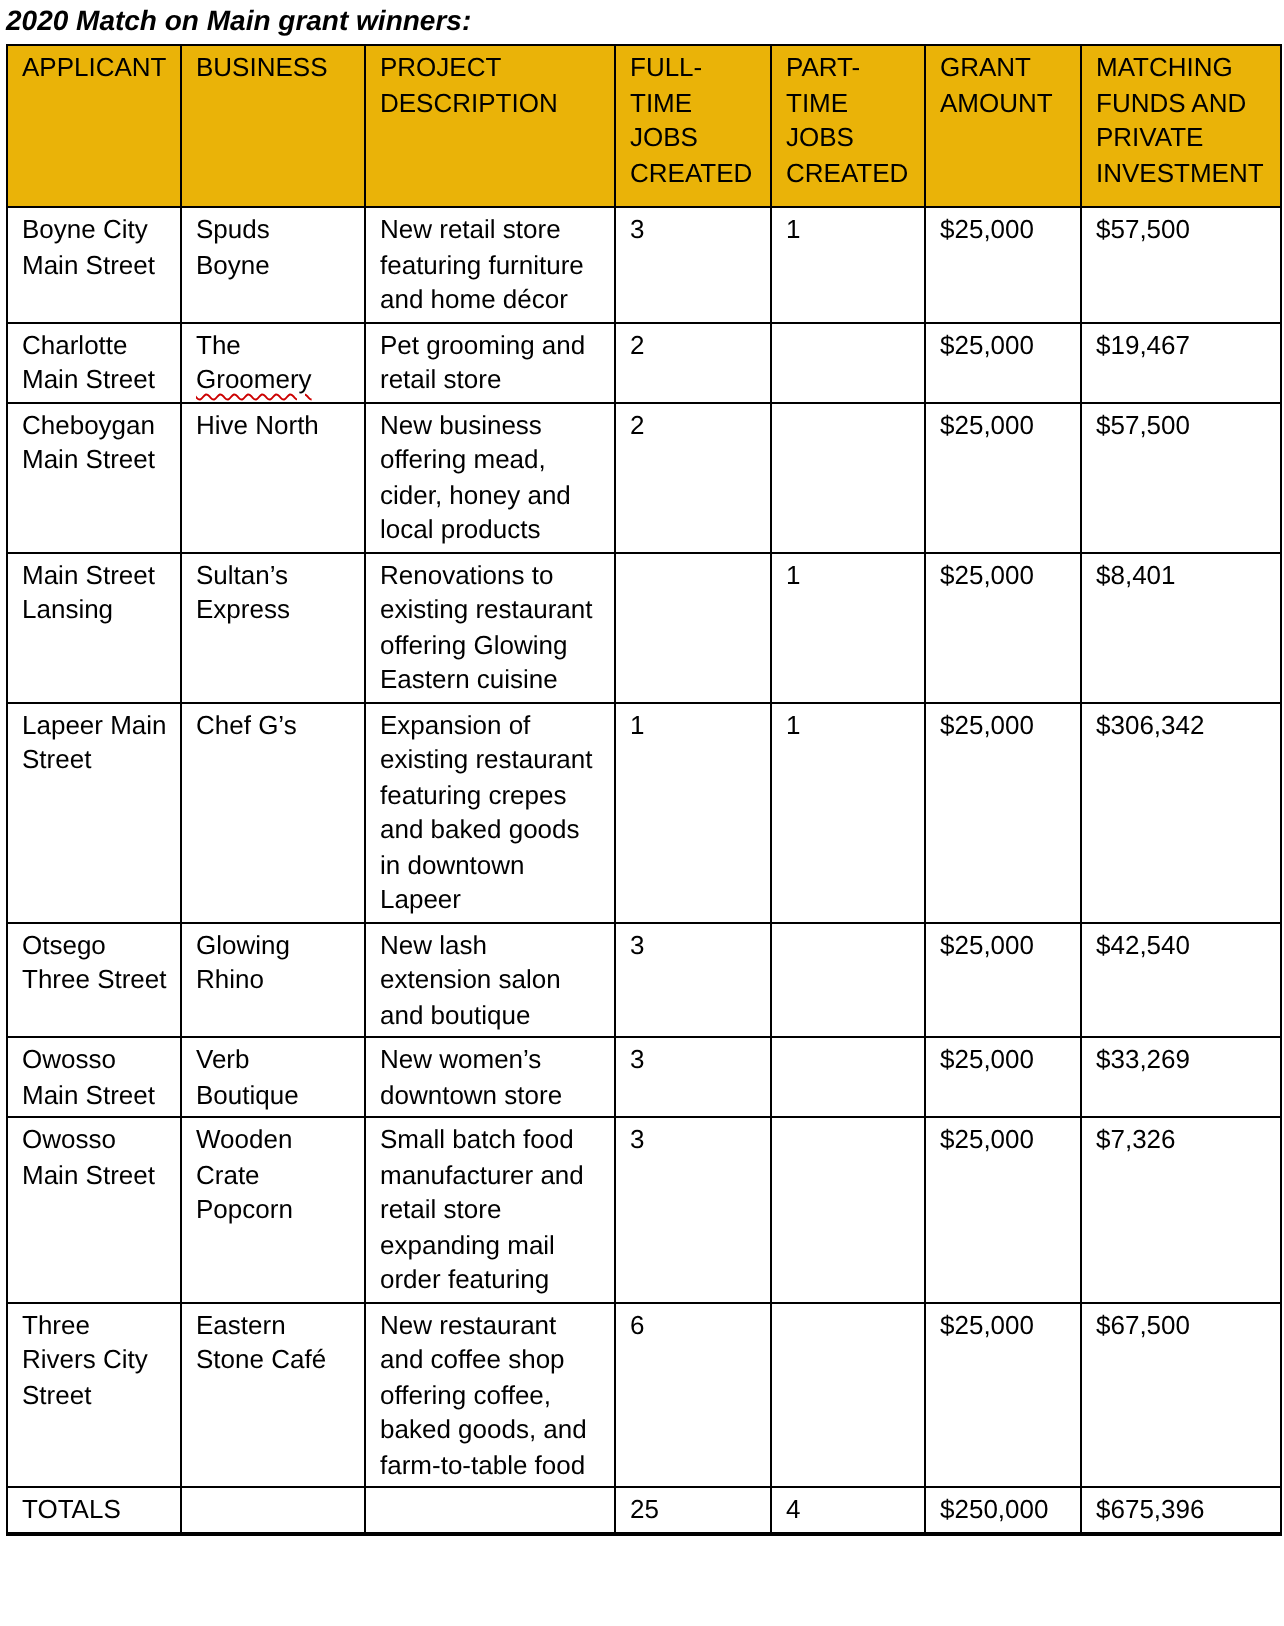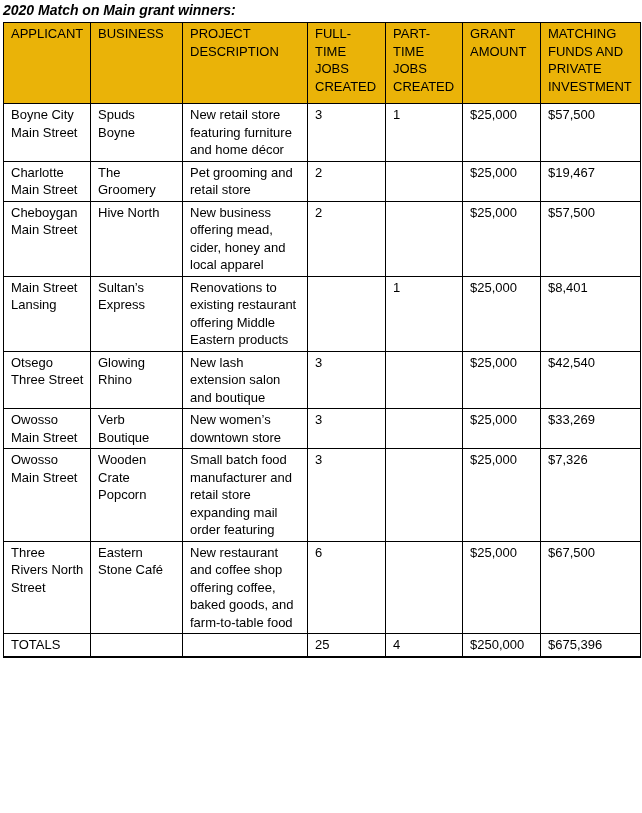--- a/index.html
+++ b/index.html
@@ -55,20 +55,21 @@
   .grant-table .col-4,
   .grant-table .col-5,
   .grant-table .col-6 { padding-right: 4px; }
 
   .grant-table tr[data-name="totals-row"] td {
     border-bottom-width: 2px;
     height: 17px;
   }
 
   .spell-error {
+    text-decoration: underline;
     text-decoration-style: wavy;
     text-decoration-color: #cc0000;
     text-decoration-thickness: 1px;
     text-underline-offset: 2px;
   }
 </style>
 </head>
 <body data-name="document-page">
 
 <h1 class="doc-title" data-name="page-title">2020 Match on Main grant winners:</h1>
@@ -109,34 +110,43 @@
         <td class="col-1" data-name="business-cell"><span data-name="business-text">The </span><span class="spell-error" data-name="misspelled-word">Groomery</span></td>
         <td class="col-2" data-name="description-cell">Pet grooming and retail store</td>
         <td class="col-3" data-name="full-time-jobs-cell">2</td>
         <td class="col-4" data-name="part-time-jobs-cell"></td>
         <td class="col-5" data-name="grant-amount-cell">$25,000</td>
         <td class="col-6" data-name="matching-funds-cell">$19,467</td>
       </tr>
       <tr data-name="table-row">
         <td class="col-0" data-name="applicant-cell">Cheboygan Main Street</td>
         <td class="col-1" data-name="business-cell">Hive North</td>
-        <td class="col-2" data-name="description-cell">New business offering mead, cider, honey and local apparel</td>
+        <td class="col-2" data-name="description-cell">New business offering mead, cider, honey and local products</td>
         <td class="col-3" data-name="full-time-jobs-cell">2</td>
         <td class="col-4" data-name="part-time-jobs-cell"></td>
         <td class="col-5" data-name="grant-amount-cell">$25,000</td>
         <td class="col-6" data-name="matching-funds-cell">$57,500</td>
       </tr>
       <tr data-name="table-row">
         <td class="col-0" data-name="applicant-cell">Main Street Lansing</td>
         <td class="col-1" data-name="business-cell">Sultan’s Express</td>
-        <td class="col-2" data-name="description-cell">Renovations to existing restaurant offering Middle Eastern products</td>
+        <td class="col-2" data-name="description-cell">Renovations to existing restaurant offering Glowing Eastern cuisine</td>
         <td class="col-3" data-name="full-time-jobs-cell"></td>
         <td class="col-4" data-name="part-time-jobs-cell">1</td>
         <td class="col-5" data-name="grant-amount-cell">$25,000</td>
         <td class="col-6" data-name="matching-funds-cell">$8,401</td>
+      </tr>
+      <tr data-name="table-row">
+        <td class="col-0" data-name="applicant-cell">Lapeer Main Street</td>
+        <td class="col-1" data-name="business-cell">Chef G’s</td>
+        <td class="col-2" data-name="description-cell">Expansion of existing restaurant featuring crepes and baked goods in downtown Lapeer</td>
+        <td class="col-3" data-name="full-time-jobs-cell">1</td>
+        <td class="col-4" data-name="part-time-jobs-cell">1</td>
+        <td class="col-5" data-name="grant-amount-cell">$25,000</td>
+        <td class="col-6" data-name="matching-funds-cell">$306,342</td>
       </tr>
       <tr data-name="table-row">
         <td class="col-0" data-name="applicant-cell">Otsego Three Street</td>
         <td class="col-1" data-name="business-cell">Glowing Rhino</td>
         <td class="col-2" data-name="description-cell">New lash extension salon and boutique</td>
         <td class="col-3" data-name="full-time-jobs-cell">3</td>
         <td class="col-4" data-name="part-time-jobs-cell"></td>
         <td class="col-5" data-name="grant-amount-cell">$25,000</td>
         <td class="col-6" data-name="matching-funds-cell">$42,540</td>
       </tr>
@@ -152,21 +162,21 @@
       <tr data-name="table-row">
         <td class="col-0" data-name="applicant-cell">Owosso Main Street</td>
         <td class="col-1" data-name="business-cell">Wooden Crate Popcorn</td>
         <td class="col-2" data-name="description-cell">Small batch food manufacturer and retail store expanding mail order featuring</td>
         <td class="col-3" data-name="full-time-jobs-cell">3</td>
         <td class="col-4" data-name="part-time-jobs-cell"></td>
         <td class="col-5" data-name="grant-amount-cell">$25,000</td>
         <td class="col-6" data-name="matching-funds-cell">$7,326</td>
       </tr>
       <tr data-name="table-row">
-        <td class="col-0" data-name="applicant-cell">Three Rivers North Street</td>
+        <td class="col-0" data-name="applicant-cell">Three Rivers City Street</td>
         <td class="col-1" data-name="business-cell">Eastern Stone Café</td>
         <td class="col-2" data-name="description-cell">New restaurant and coffee shop offering coffee, baked goods, and farm-to-table food</td>
         <td class="col-3" data-name="full-time-jobs-cell">6</td>
         <td class="col-4" data-name="part-time-jobs-cell"></td>
         <td class="col-5" data-name="grant-amount-cell">$25,000</td>
         <td class="col-6" data-name="matching-funds-cell">$67,500</td>
       </tr>
     </tbody>
   <tfoot data-name="table-foot">
     <tr data-name="totals-row">

